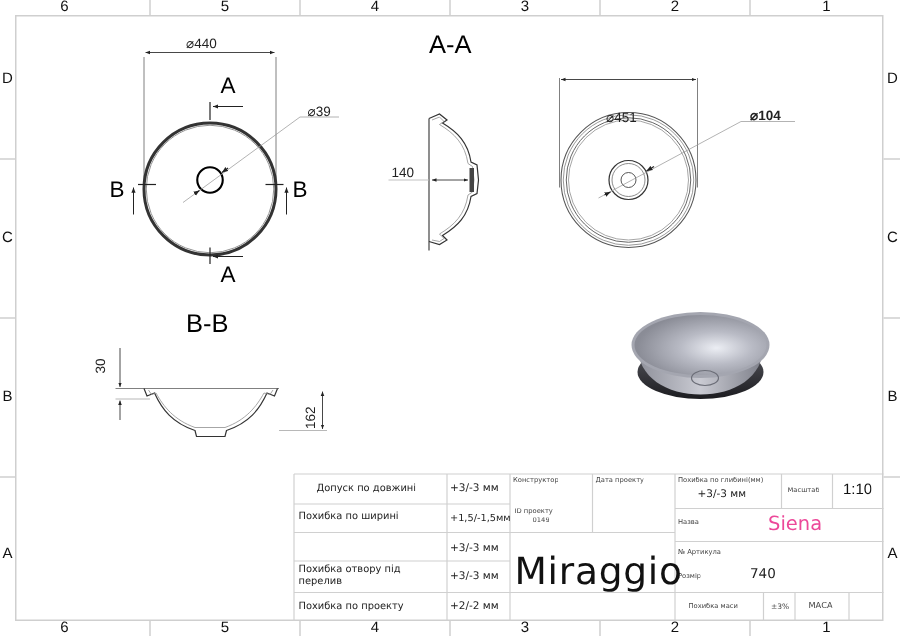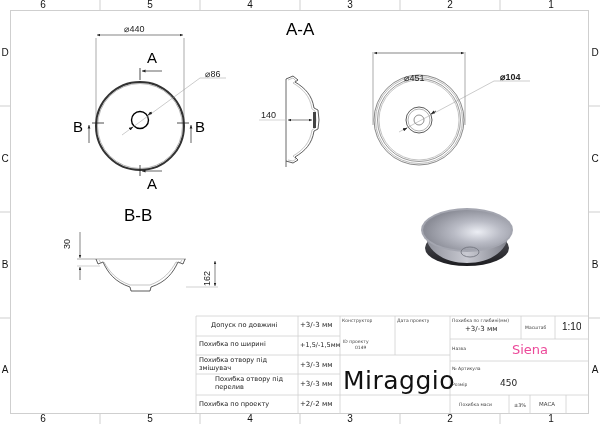--- a/index.html
+++ b/index.html
@@ -182,21 +182,21 @@
   <span class="zone-lbl row-lbl" style="left:0px;top:47px;">D</span>
   <span class="zone-lbl row-lbl" style="left:0px;top:153px;">C</span>
   <span class="zone-lbl row-lbl" style="left:0px;top:259px;">B</span>
   <span class="zone-lbl row-lbl" style="left:0px;top:364px;">A</span>
   <span class="zone-lbl row-lbl" style="left:590px;top:47px;">D</span>
   <span class="zone-lbl row-lbl" style="left:590px;top:153px;">C</span>
   <span class="zone-lbl row-lbl" style="left:590px;top:259px;">B</span>
   <span class="zone-lbl row-lbl" style="left:590px;top:364px;">A</span>
 
   <span class="dim" style="left:124px;top:24px;">⌀440</span>
-  <span class="dim" style="left:205px;top:69px;">⌀86</span>
+  <span class="dim" style="left:205px;top:69px;">⌀39</span>
   <span class="cut" style="left:147px;top:49px;">A</span>
   <span class="cut" style="left:147px;top:175px;">A</span>
   <span class="cut" style="left:73px;top:118px;">B</span>
   <span class="cut" style="left:195px;top:118px;">B</span>
 
   <span class="section-lbl" style="left:286px;top:20px;">A-A</span>
   <span class="dim" style="left:261px;top:110px;">140</span>
 
   <span class="dim" style="left:404px;top:42px;margin-top:31px;">⌀451</span>
   <span class="dim" style="left:500px;top:72px;font-weight:bold;">⌀104</span>
@@ -204,45 +204,44 @@
   <span class="section-lbl" style="left:124px;top:206px;">B-B</span>
   <span class="dim" style="left:62px;top:239px;transform:rotate(-90deg);transform-origin:left top;display:inline-block;top:249px;">30</span>
   <span class="dim" style="left:202px;top:286px;transform:rotate(-90deg);transform-origin:left top;display:inline-block;">162</span>
 
   <div class="tb-cell tb-label" style="left:211px;top:321px;">Допуск по довжині</div>
   <div class="tb-cell tb-val" style="left:300px;top:321px;">+3/-3 мм</div>
 
   <div class="tb-cell tb-label" style="left:199px;top:340px;">Похибка по ширині</div>
   <div class="tb-cell tb-val" style="left:300px;top:341px;width:40px;font-size:6.5px;">+1,5/-1,5мм</div>
 
-  <div class="tb-cell tb-label" style="left:199px;top:357px;width:96px;white-space:normal;line-height:7.5px;">Похибка отвору під змішувач</div>
   <div class="tb-cell tb-val" style="left:300px;top:361px;">+3/-3 мм</div>
 
-  <div class="tb-cell tb-label" style="left:199px;top:376px;width:70px;white-space:normal;line-height:7.5px;margin-left:16px;">Похибка отвору під перелив</div>
+  <div class="tb-cell tb-label" style="left:199px;top:376px;width:70px;white-space:normal;line-height:7.5px;">Похибка отвору під перелив</div>
   <div class="tb-cell tb-val" style="left:300px;top:380px;">+3/-3 мм</div>
 
   <div class="tb-cell tb-label" style="left:199px;top:400px;">Похибка по проекту</div>
   <div class="tb-cell tb-val" style="left:300px;top:400px;">+2/-2 мм</div>
 
   <div class="tb-cell tb-tiny" style="left:342px;top:318px;">Конструктор</div>
   <div class="tb-cell tb-tiny" style="left:397px;top:318px;">Дата проекту</div>
   <div class="tb-cell tb-tiny" style="left:343px;top:339px;">ID проекту</div>
   <div class="tb-cell tb-tiny" style="left:355px;top:345px;">0149</div>
 
   <div class="tb-cell tb-tiny" style="left:452px;top:318px;">Похибка по глибині(мм)</div>
   <div class="tb-cell tb-val" style="left:465px;top:325px;">+3/-3 мм</div>
   <div class="tb-cell tb-tiny" style="left:525px;top:325px;">Масштаб</div>
   <div class="tb-cell scale" style="left:562px;top:321px;">1:10</div>
 
   <div class="tb-cell tb-tiny" style="left:452px;top:346px;">Назва</div>
   <div class="tb-cell product" style="left:512px;top:342px;">Siena</div>
 
   <div class="tb-cell tb-tiny" style="left:452px;top:366px;">№ Артикула</div>
   <div class="tb-cell tb-tiny" style="left:452px;top:382px;">Розмір</div>
-  <div class="tb-cell tb-val" style="left:500px;top:378px;font-size:9px;">450</div>
+  <div class="tb-cell tb-val" style="left:500px;top:378px;font-size:9px;">740</div>
 
   <div class="tb-cell brand" style="left:343px;top:366px;">Miraggio</div>
 
   <div class="tb-cell tb-tiny" style="left:459px;top:402px;">Похибка маси</div>
   <div class="tb-cell tb-tiny" style="left:514px;top:402px;font-size:5px;">±3%</div>
   <div class="tb-cell tb-tiny" style="left:539px;top:401px;font-size:5.5px;">МАСА</div>
 
 </div>
 
 </body></html>

